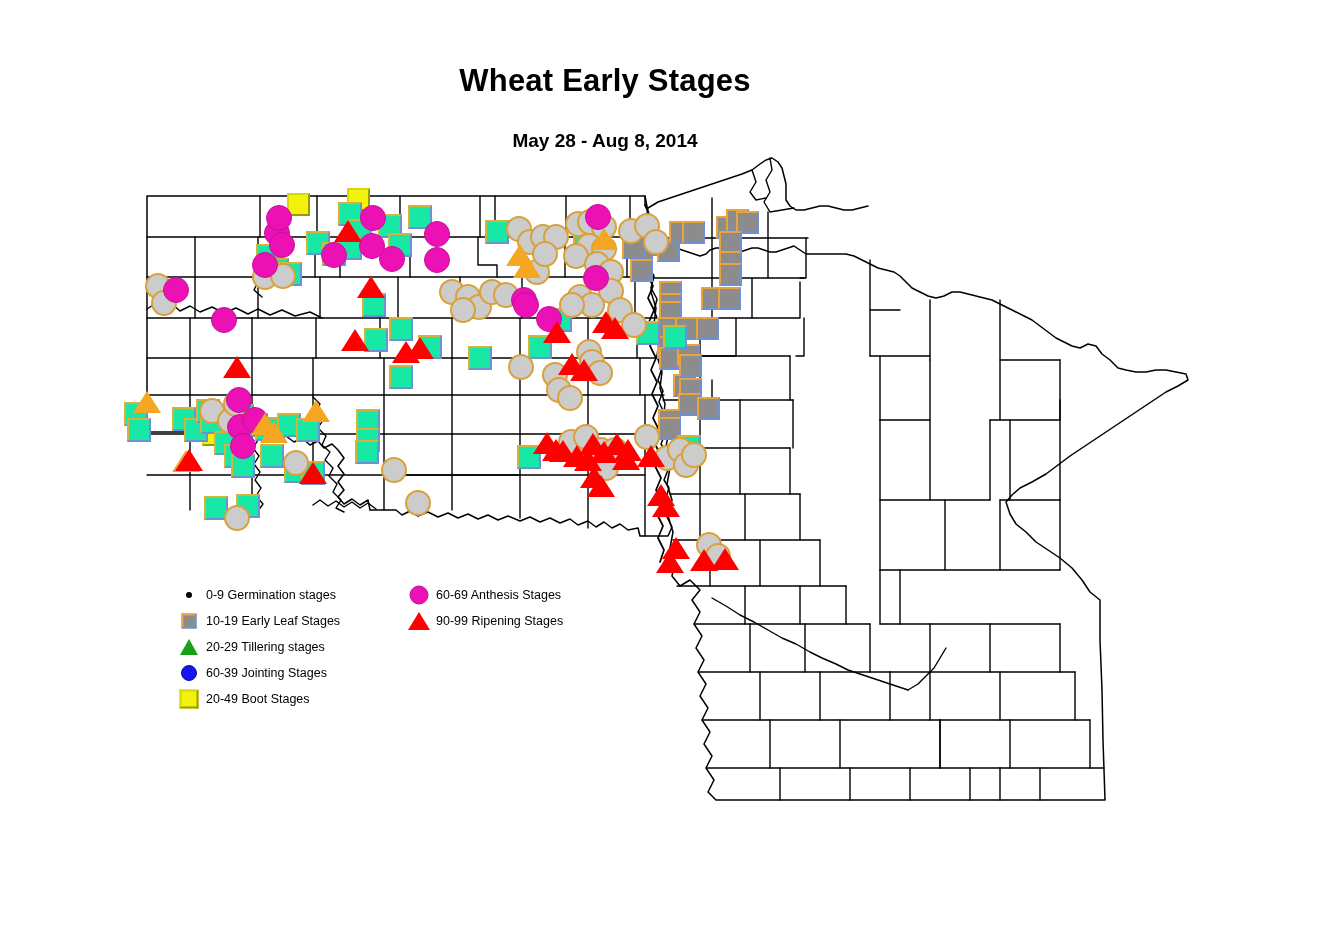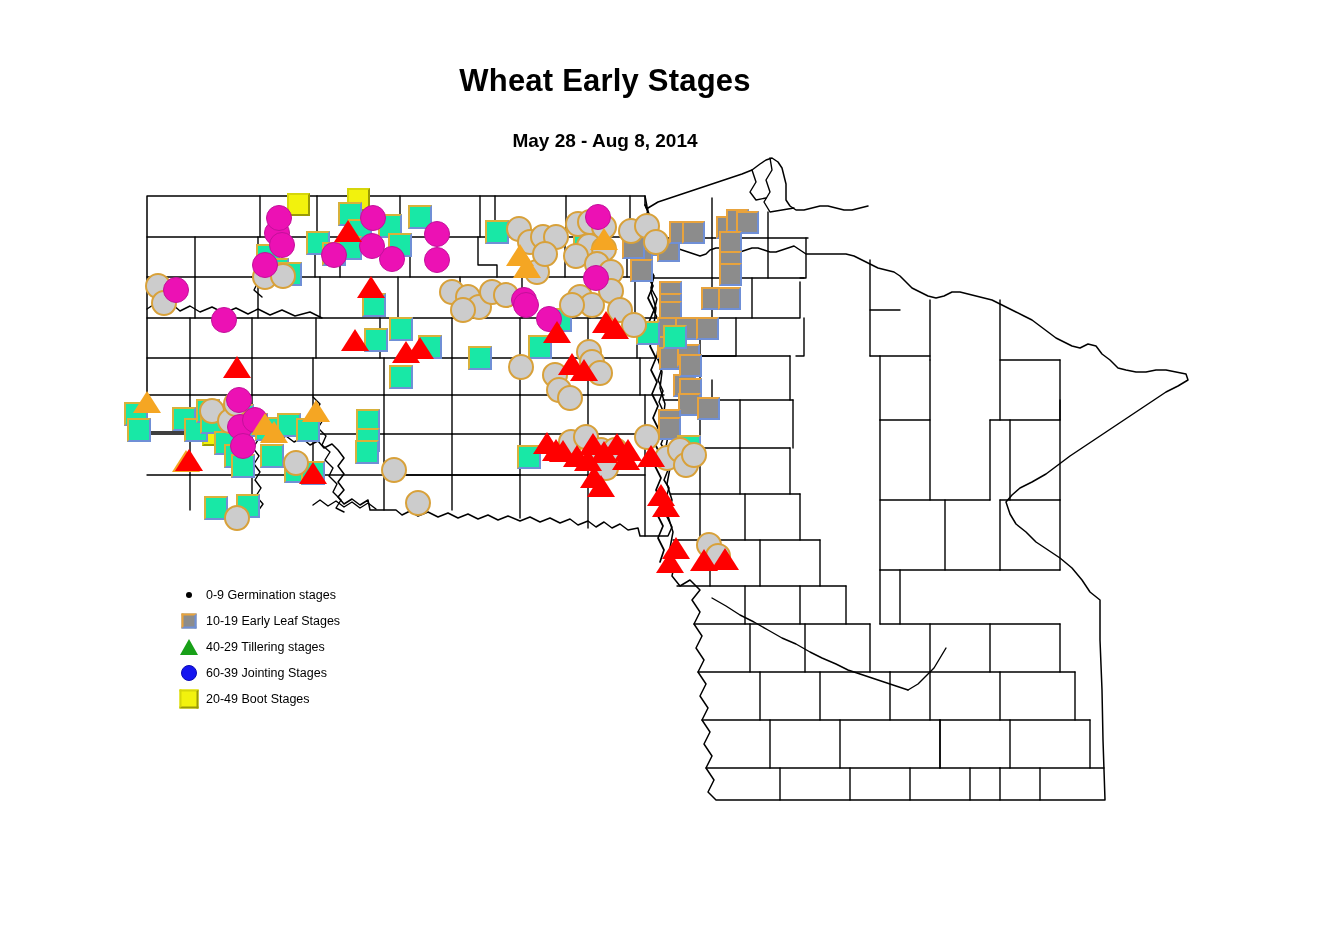--- a/index.html
+++ b/index.html
@@ -530,31 +530,43 @@
     <div class="lg-row">
       <span class="lg-sym">
           <span class="sym-sq s-leaf"></span>
         </span>
       <span class="lg-txt">10-19 Early Leaf Stages</span>
     </div>
     <div class="lg-row">
       <span class="lg-sym">
           <span class="sym-tr t-till" style="border-bottom-width:16px;"></span>
         </span>
-      <span class="lg-txt">40-29 Tillering stages</span>
+      <span class="lg-txt">20-29 Tillering stages</span>
     </div>
     <div class="lg-row">
       <span class="lg-sym">
           <span class="sym-ci c-joint"></span>
         </span>
       <span class="lg-txt">60-39 Jointing Stages</span>
     </div>
     <div class="lg-row">
       <span class="lg-sym">
           <span class="sym-lg-sq s-boot"></span>
         </span>
       <span class="lg-txt">20-49 Boot Stages</span>
     </div>
   </div>
 
   <div class="lg-col right">
+    <div class="lg-row">
+      <span class="lg-sym">
+          <span class="sym-lg-ci c-anth"></span>
+        </span>
+      <span class="lg-txt">60-69 Anthesis Stages</span>
+    </div>
+    <div class="lg-row">
+      <span class="lg-sym">
+          <span class="sym-lg-tr t-ripe" style="border-bottom-width:18px;"></span>
+        </span>
+      <span class="lg-txt">90-99 Ripening Stages</span>
+    </div>
   </div>
 </div>
 
 </body></html>

